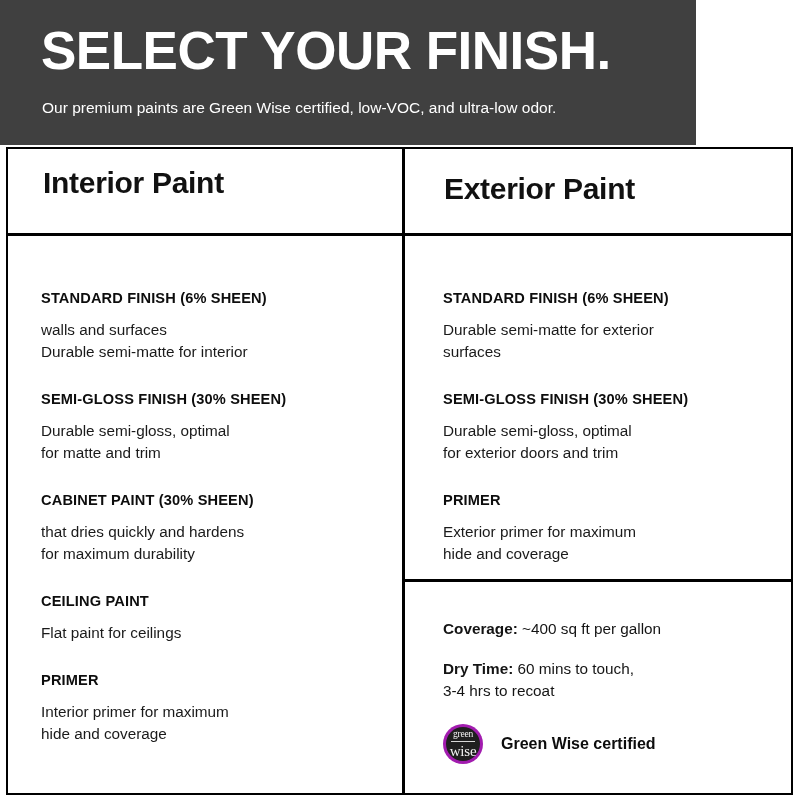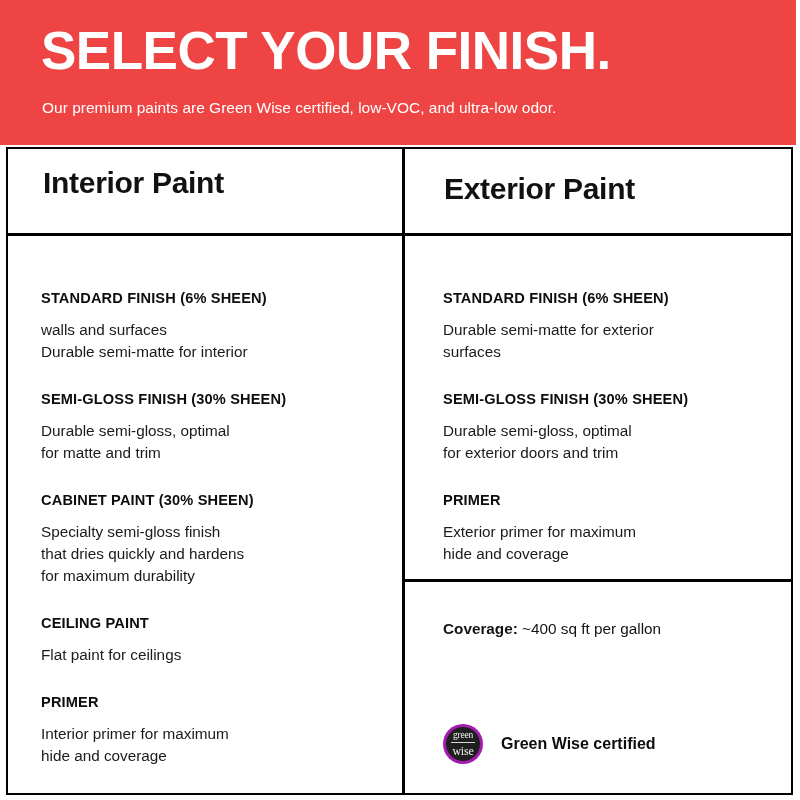--- a/index.html
+++ b/index.html
@@ -19,23 +19,23 @@
     height: 800px;
     background: #ffffff;
     box-sizing: border-box;
   }
 
   
   .banner {
     position: absolute;
     left: 0;
     top: 0;
-    width: 796px;
+    width: 696px;
     height: 145px;
-    background: #ef4444;
+    background: #404040;
     box-sizing: border-box;
   }
   .banner-title {
     position: absolute;
     left: 41px;
     top: 22px;
     color: #ffffff;
     font-family: "Liberation Sans", sans-serif;
     font-weight: bold;
     font-size: 53px;
@@ -202,21 +202,21 @@
   }
   .badge-inner .bw-rule {
     display: block;
     width: 24px;
     height: 1px;
     background: #d8d8d8;
     margin: 0 auto;
   }
   .badge-inner .bw-bot {
     display: block;
-    font-size: 12px;
+    font-size: 15px;
     letter-spacing: -0.2px;
     padding-top: 2px;
   }
   .badge-text {
     margin-left: 18px;
     font-family: Liberation Sans, sans-serif;
     font-weight: bold;
     font-size: 16px;
     color: #0d0d0d;
     white-space: nowrap;
@@ -252,21 +252,20 @@
     <div class="entry">
       <div class="entry-title">SEMI-GLOSS FINISH (30% SHEEN)</div>
       <div class="entry-desc">
         <div>Durable semi-gloss, optimal</div>
         <div>for matte and trim</div>
       </div>
     </div>
     <div class="entry">
       <div class="entry-title">CABINET PAINT (30% SHEEN)</div>
       <div class="entry-desc">
-        <div>Specialty semi-gloss finish</div>
         <div>that dries quickly and hardens</div>
         <div>for maximum durability</div>
       </div>
     </div>
     <div class="entry">
       <div class="entry-title">CEILING PAINT</div>
       <div class="entry-desc">
         <div>Flat paint for ceilings</div>
       </div>
     </div>
@@ -300,20 +299,25 @@
         <div>Exterior primer for maximum</div>
         <div>hide and coverage</div>
       </div>
     </div>
   </div>
 
   <div class="spec-block">
     <div class="spec-line">
       <span class="spec-label">Coverage:</span>
       <span>~400 sq ft per gallon</span>
+    </div>
+    <div class="spec-line">
+      <span class="spec-label">Dry Time:</span>
+      <span>60 mins to touch,</span>
+      <div>3-4 hrs to recoat</div>
     </div>
   </div>
 
   <div class="badge-row">
     <div class="badge-seal">
       <span class="badge-inner">
         <span class="bw-top">green</span>
         <span class="bw-rule"></span>
         <span class="bw-bot">wise</span>
       </span>

